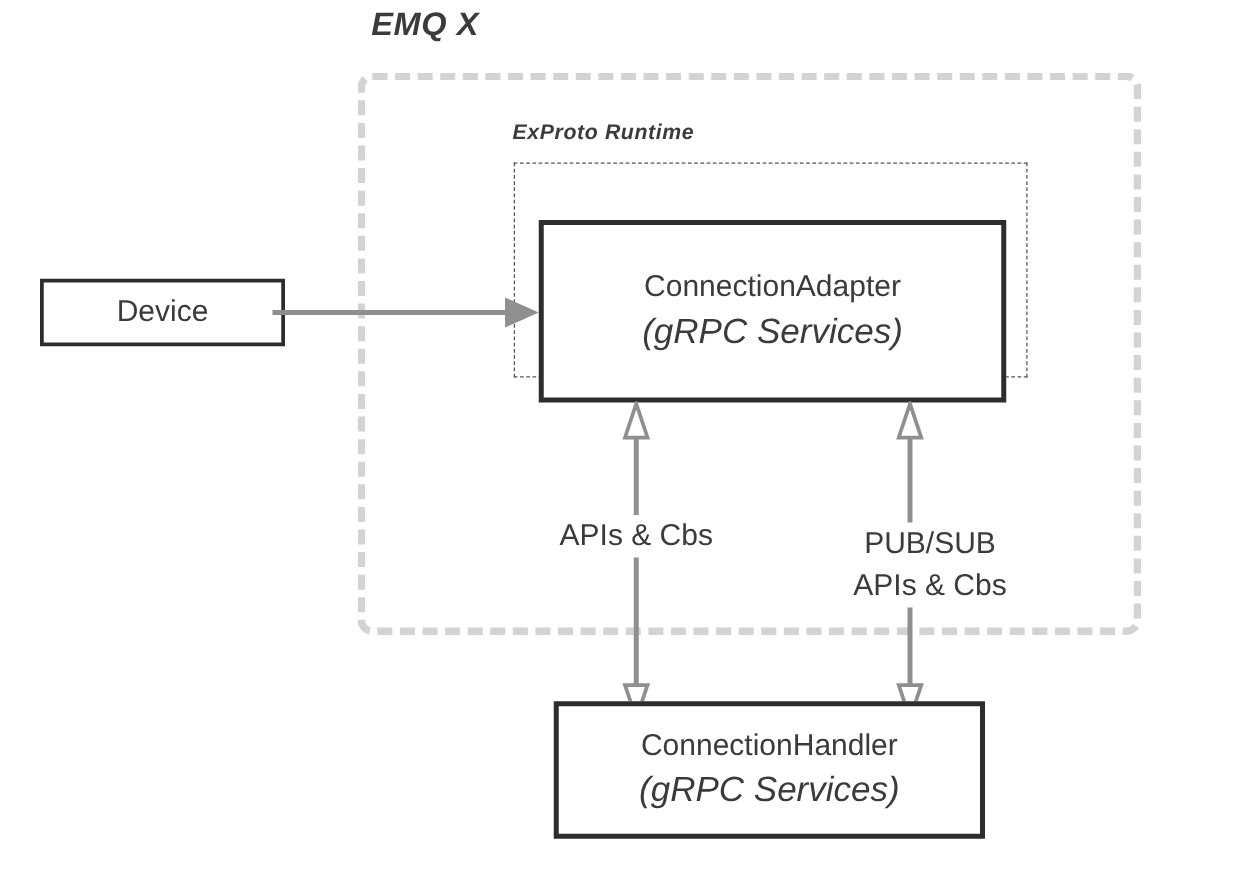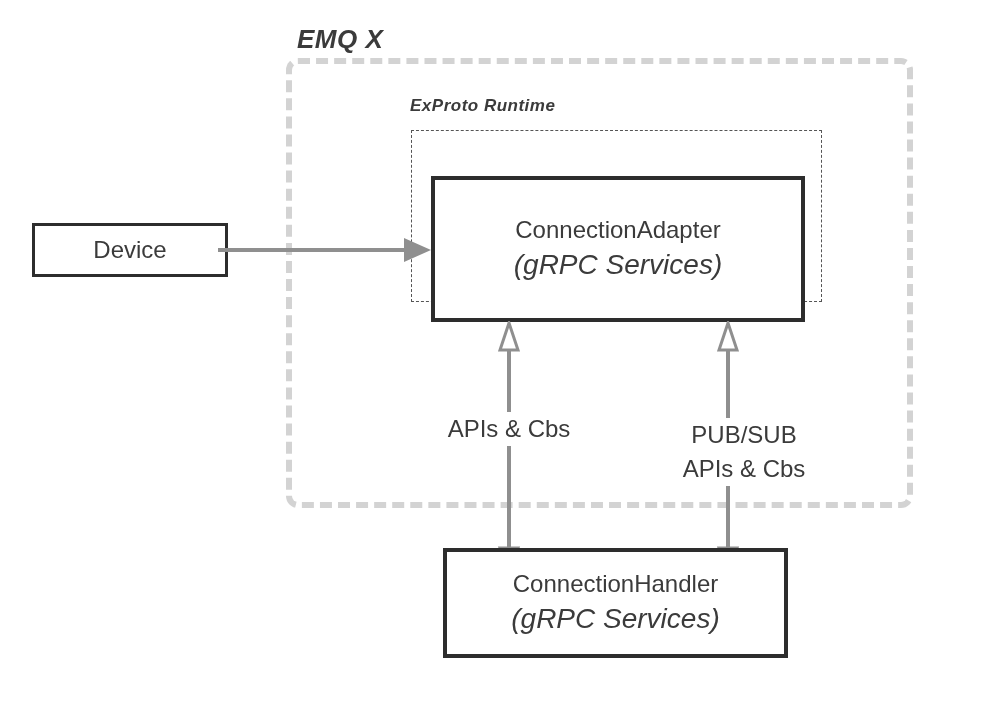--- a/index.html
+++ b/index.html
@@ -34,38 +34,38 @@
   }
 
   
   .diagram-title {
     font-style: italic;
     font-weight: 600;
     color: var(--text);
     white-space: nowrap;
     letter-spacing: 0.5px;
   }
-  .emqx-label { left: 297px; top: 24px; font-size: 26px; }
+  .emqx-label { left: 297px; top: 4px; font-size: 26px; }
   .runtime-label { left: 410px; top: 96px; font-size: 17px; }
 
   
   .node {
     background: var(--bg);
     border: 4px solid var(--box-border);
     display: flex;
     flex-direction: column;
     align-items: center;
     justify-content: center;
     text-align: center;
   }
   .node .title { font-size: 24px; color: var(--text); line-height: 1.35; }
   .node .subtitle { font-size: 28px; font-style: italic; color: var(--text); line-height: 1.35; }
   .device-node { left: 32px; top: 223px; width: 196px; height: 54px; border-width: 3px; }
   .adapter-node { left: 431px; top: 176px; width: 374px; height: 146px; }
-  .handler-node { left: 443px; top: 548px; width: 345px; height: 110px; }
+  .handler-node { left: 443px; top: 561px; width: 345px; height: 110px; }
 
   
   .tcp-shaft {
     left: 218px; top: 248px; width: 186px; height: 4px;
     background: var(--arrow);
   }
   .tcp-head {
     left: 404px; top: 238px;
     width: 0; height: 0;
     border-left: 27px solid var(--arrow);

